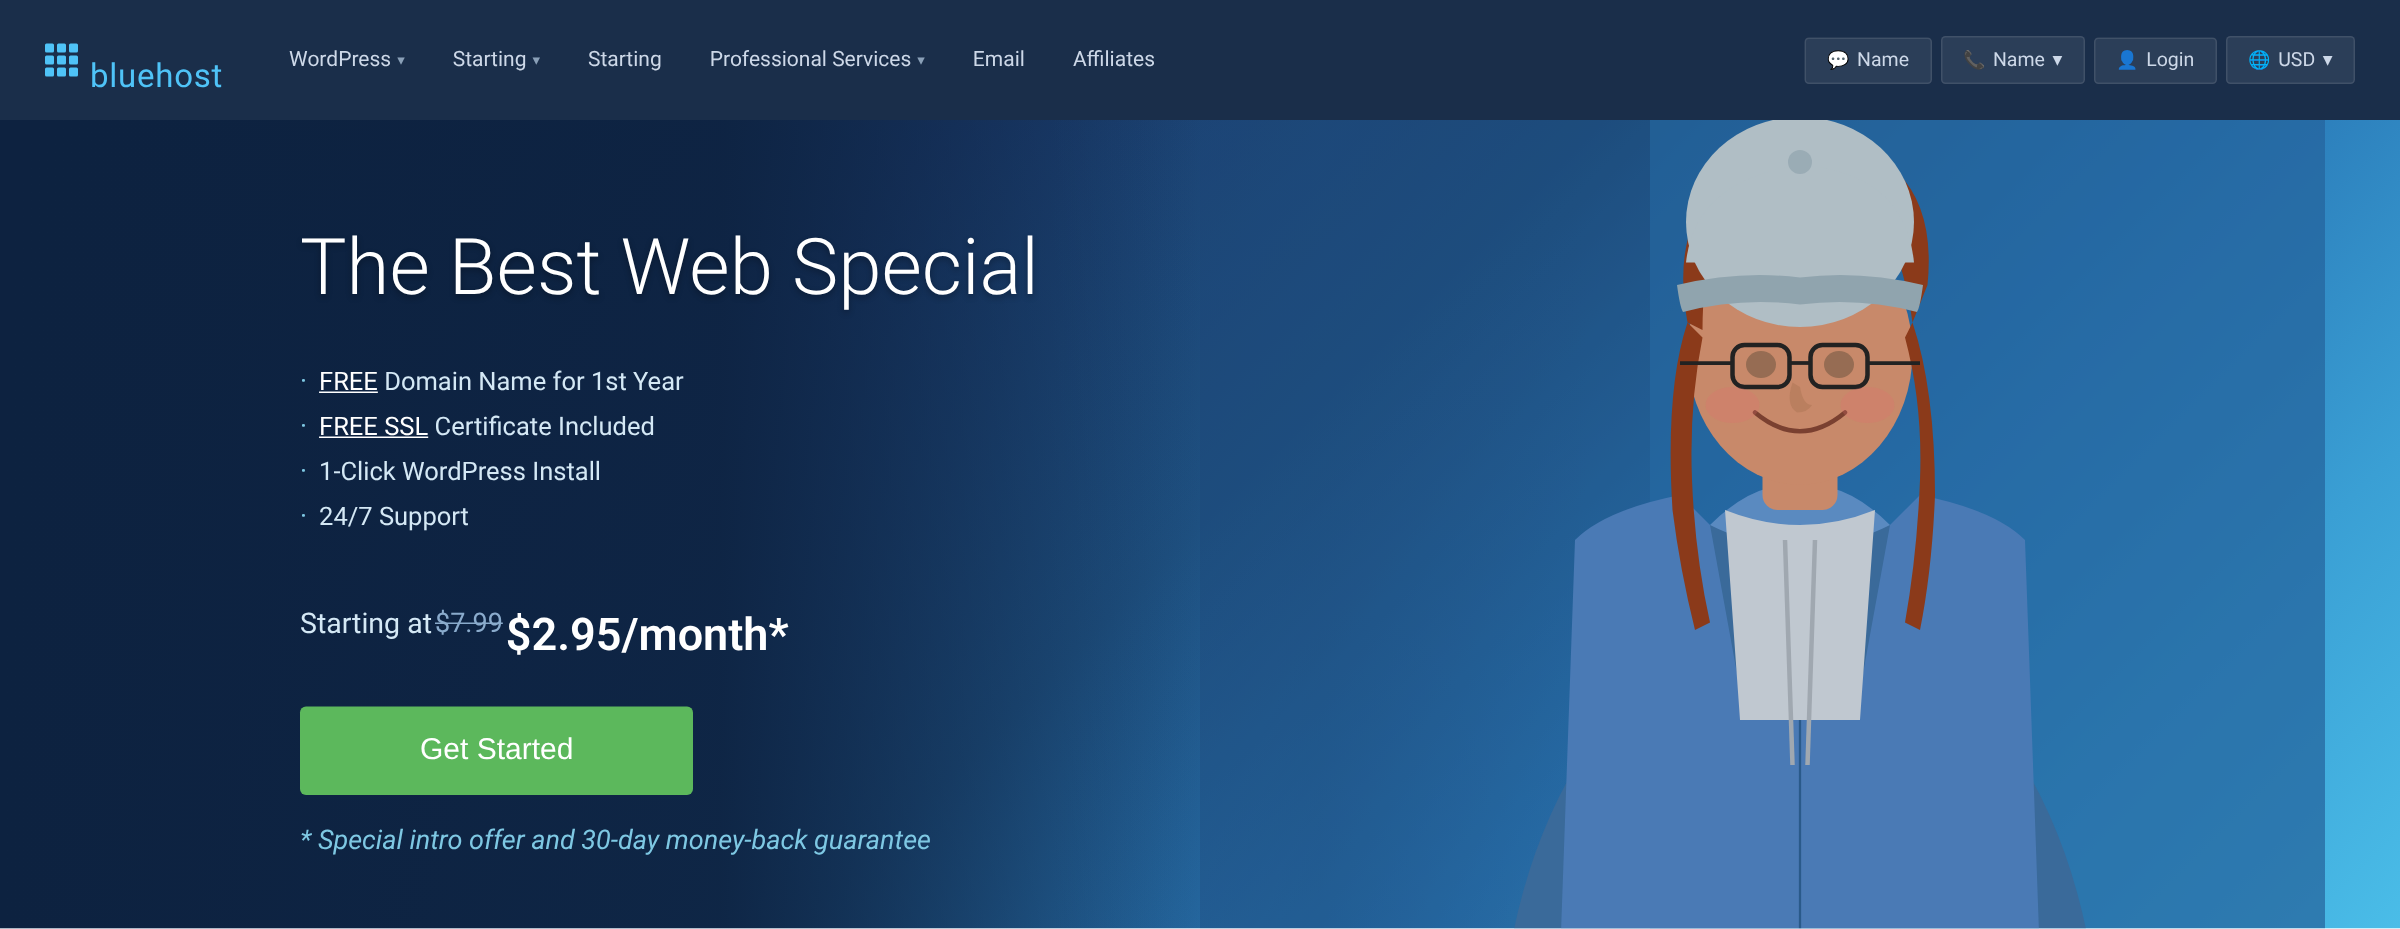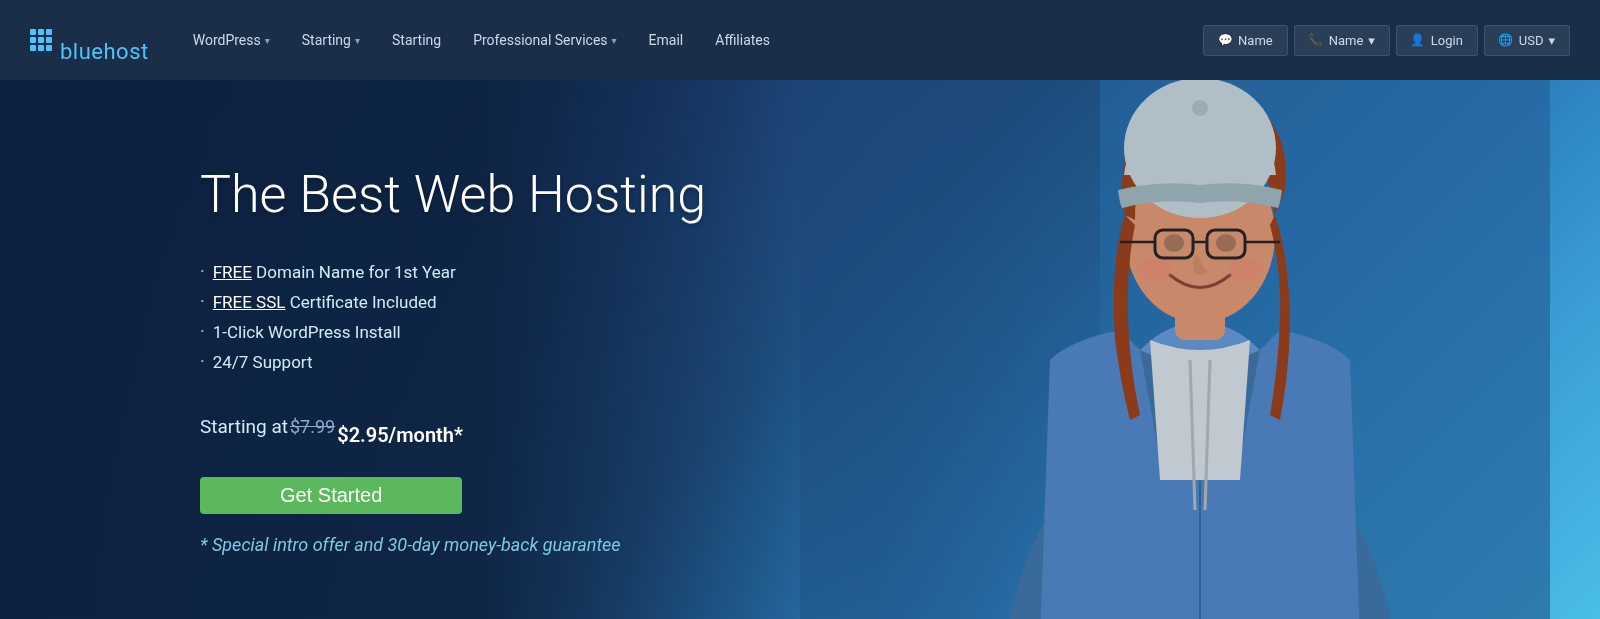--- a/index.html
+++ b/index.html
@@ -191,31 +191,31 @@
 
     .old-price {
       text-decoration: line-through;
       color: #8aabcc;
       font-size: 18px;
     }
 
     .new-price {
       color: #ffffff;
       font-weight: 600;
-      font-size: 20px;
+      font-size: 30px;
       margin-top: 16px;
     }
 
     .cta-button {
       display: inline-block;
       background: #5cb85c;
       color: #ffffff;
       font-size: 20px;
       font-weight: 400;
-      padding: 7px 80px;
+      padding: 18px 80px;
       border-radius: 4px;
       cursor: pointer;
       border: none;
       text-align: center;
       margin-bottom: 20px;
       transition: background 0.2s;
       text-decoration: none;
     }
 
     .guarantee-text {
@@ -355,21 +355,21 @@
       <path d="M370 215 Q400 240 430 215" stroke="#7a4030" stroke-width="3" fill="none" stroke-linecap="round"></path>
 
       <path d="M395 195 Q390 210 398 215 Q405 215 408 210 Q402 210 400 198Z" fill="#b07858" opacity="0.6"></path>
 
       <ellipse cx="355" cy="210" rx="18" ry="12" fill="#e07070" opacity="0.25"></ellipse>
       <ellipse cx="445" cy="210" rx="18" ry="12" fill="#e07070" opacity="0.25"></ellipse>
     </svg>
   </div>
 
   <div class="hero-content">
-    <h1 class="hero-title">The Best Web Hosting</h1>
+    <h1 class="hero-title">The Best Web Special</h1>
 
     <ul class="hero-features">
       <li>
         <span class="bullet">·</span>
         <span><span class="free-text">FREE</span><span> Domain Name for 1st Year</span></span>
       </li>
       <li>
         <span class="bullet">·</span>
         <span><span class="free-text">FREE SSL</span><span> Certificate Included</span></span>
       </li>

